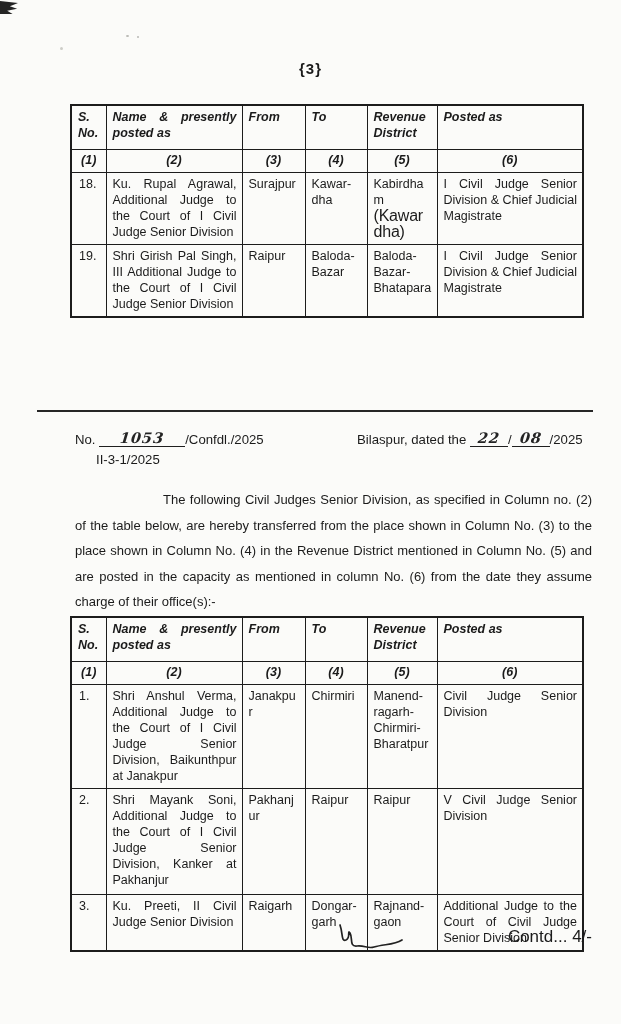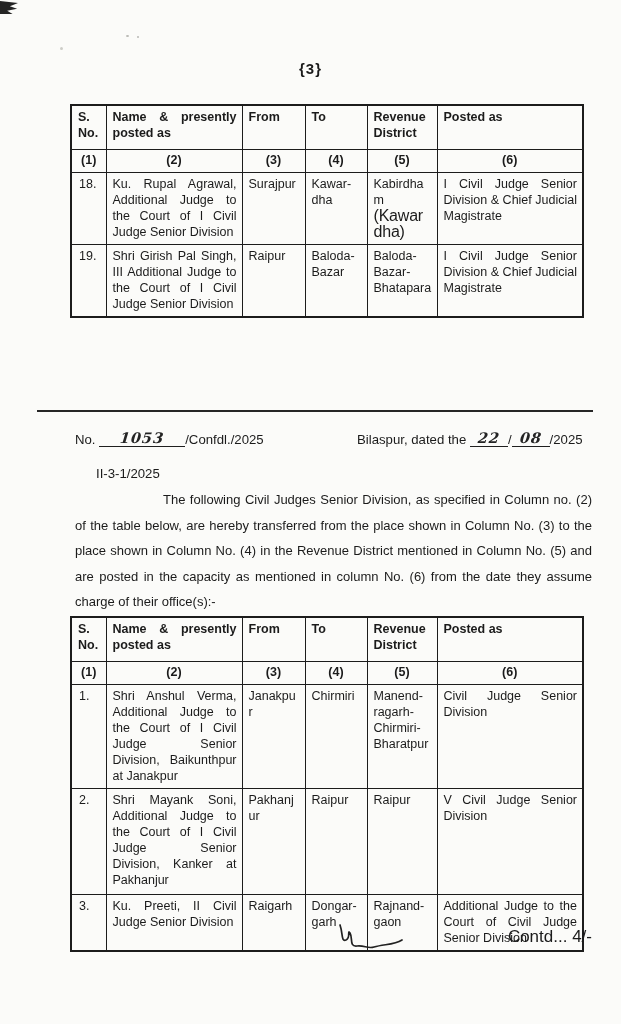--- a/index.html
+++ b/index.html
@@ -33,21 +33,21 @@
     border:2.2px solid #1c1c1c;
   }
   .t1{top:104px;}
   .t2{top:616px;}
   .ttable th,.ttable td{
     border:1.6px solid #1c1c1c;
     padding:3px 5px 4px 6px;
     vertical-align:top;
     word-wrap:break-word;
   }
-  .ttable thead th{font-weight:bold;text-align:left;}
+  .ttable thead th{font-weight:bold;text-align:left;font-style:italic;}
   .ttable thead th.wide-h{text-align:justify;}
   .ttable tr.numrow th{text-align:center;font-weight:bold;padding:2px 2px;}
   .ttable td.c-sno{text-align:left;padding-left:7px;}
   .ttable td.c-name,.ttable td.c-posted{text-align:justify;}
   .dname{display:block;}
   .dnote{display:block;font-size:16px;letter-spacing:-0.2px;}
   
   .t1 tr.hdr{height:44px;}  .t2 tr.hdr{height:44px;}
   .t1 tr.numrow{height:23px;} .t2 tr.numrow{height:23px;}
   .t1 tr.r0{height:67px;} .t1 tr.r1{height:70px;} .t1 tr.r2{height:99px;}
@@ -63,21 +63,21 @@
   .uline{
     display:inline-block;border-bottom:1.5px solid #1f1f1f;
     text-align:center;vertical-align:bottom;
   }
   .uline.wide{min-width:78px;padding:0 4px;}
   .uline.day{min-width:32px;padding:0 3px;}
   .hand{
     font-family:"DejaVu Serif", serif;font-style:italic;font-weight:600;
     font-size:14.5px;transform:skewX(-6deg);letter-spacing:1px;color:#242424;
   }
-  .ref-file{margin-top:19px;margin-left:21px;}
+  .ref-file{margin-top:5px;margin-left:21px;}
 
   .body-par{
     position:absolute;left:75px;top:487px;width:517px;
     font-size:13px;line-height:25.6px;
     text-align:justify;text-indent:88px;
   }
 
   .signature{position:absolute;left:332px;top:920px;}
   .contd{position:absolute;right:29px;top:927px;font-size:17px;}
 </style>

